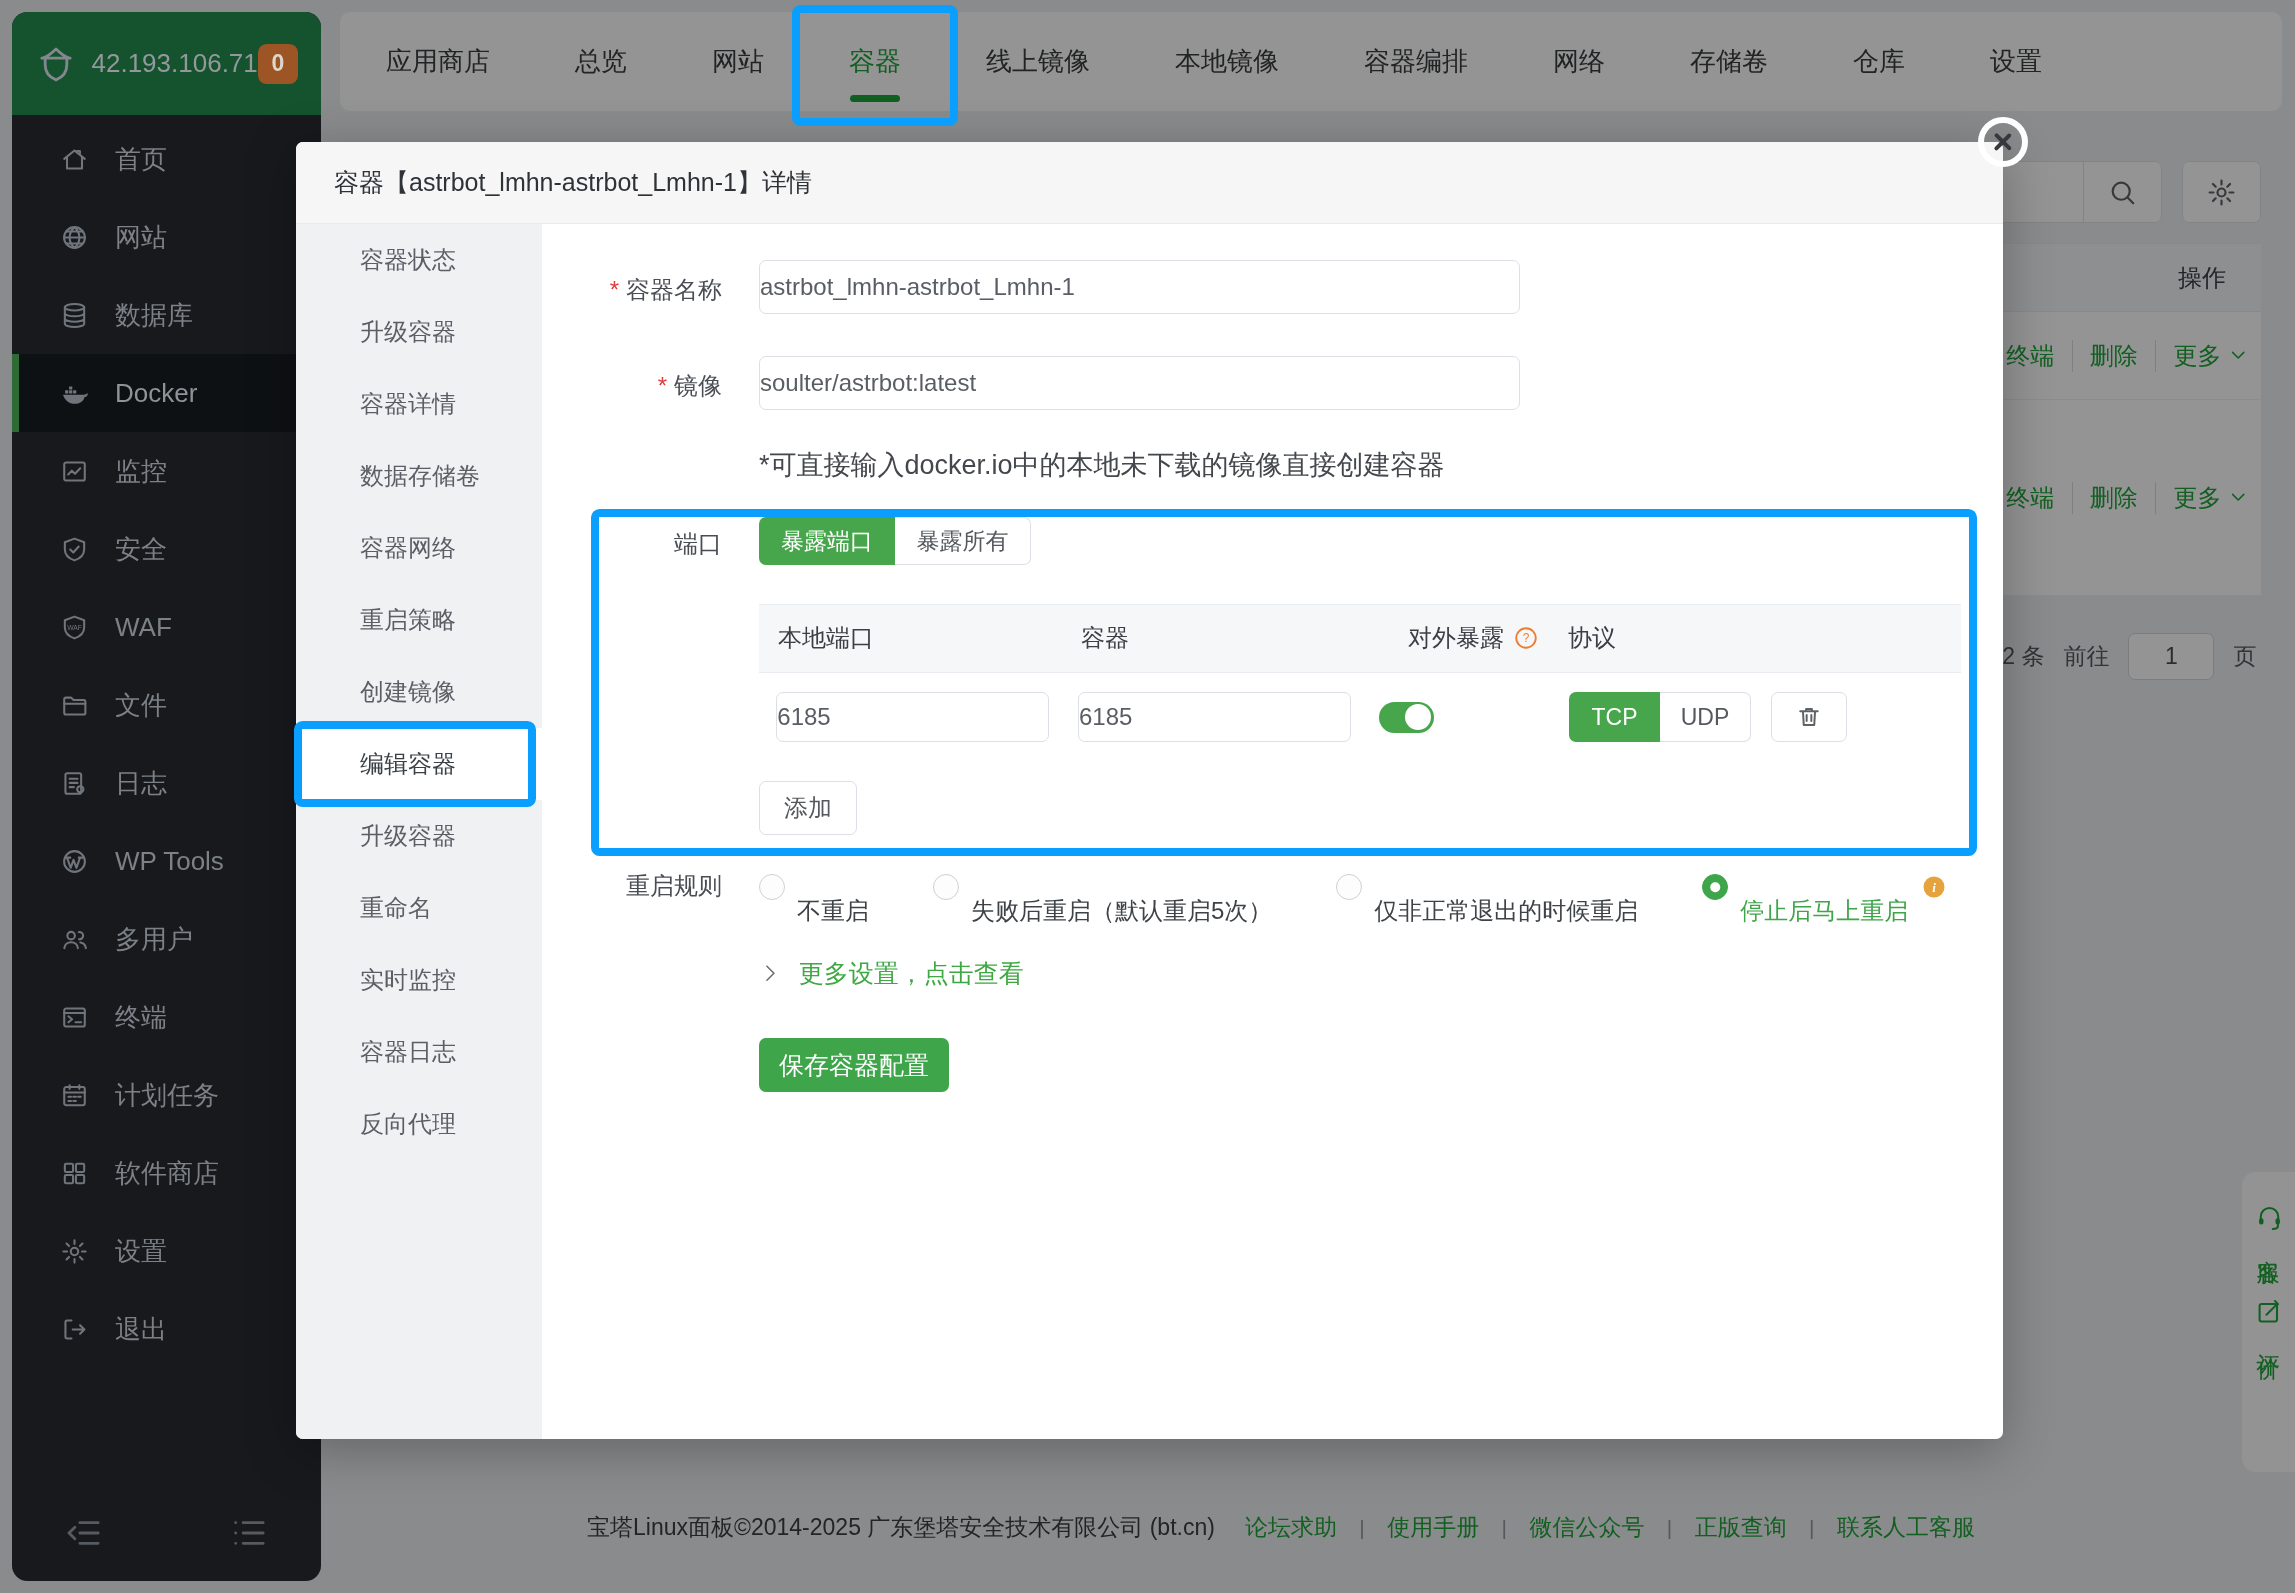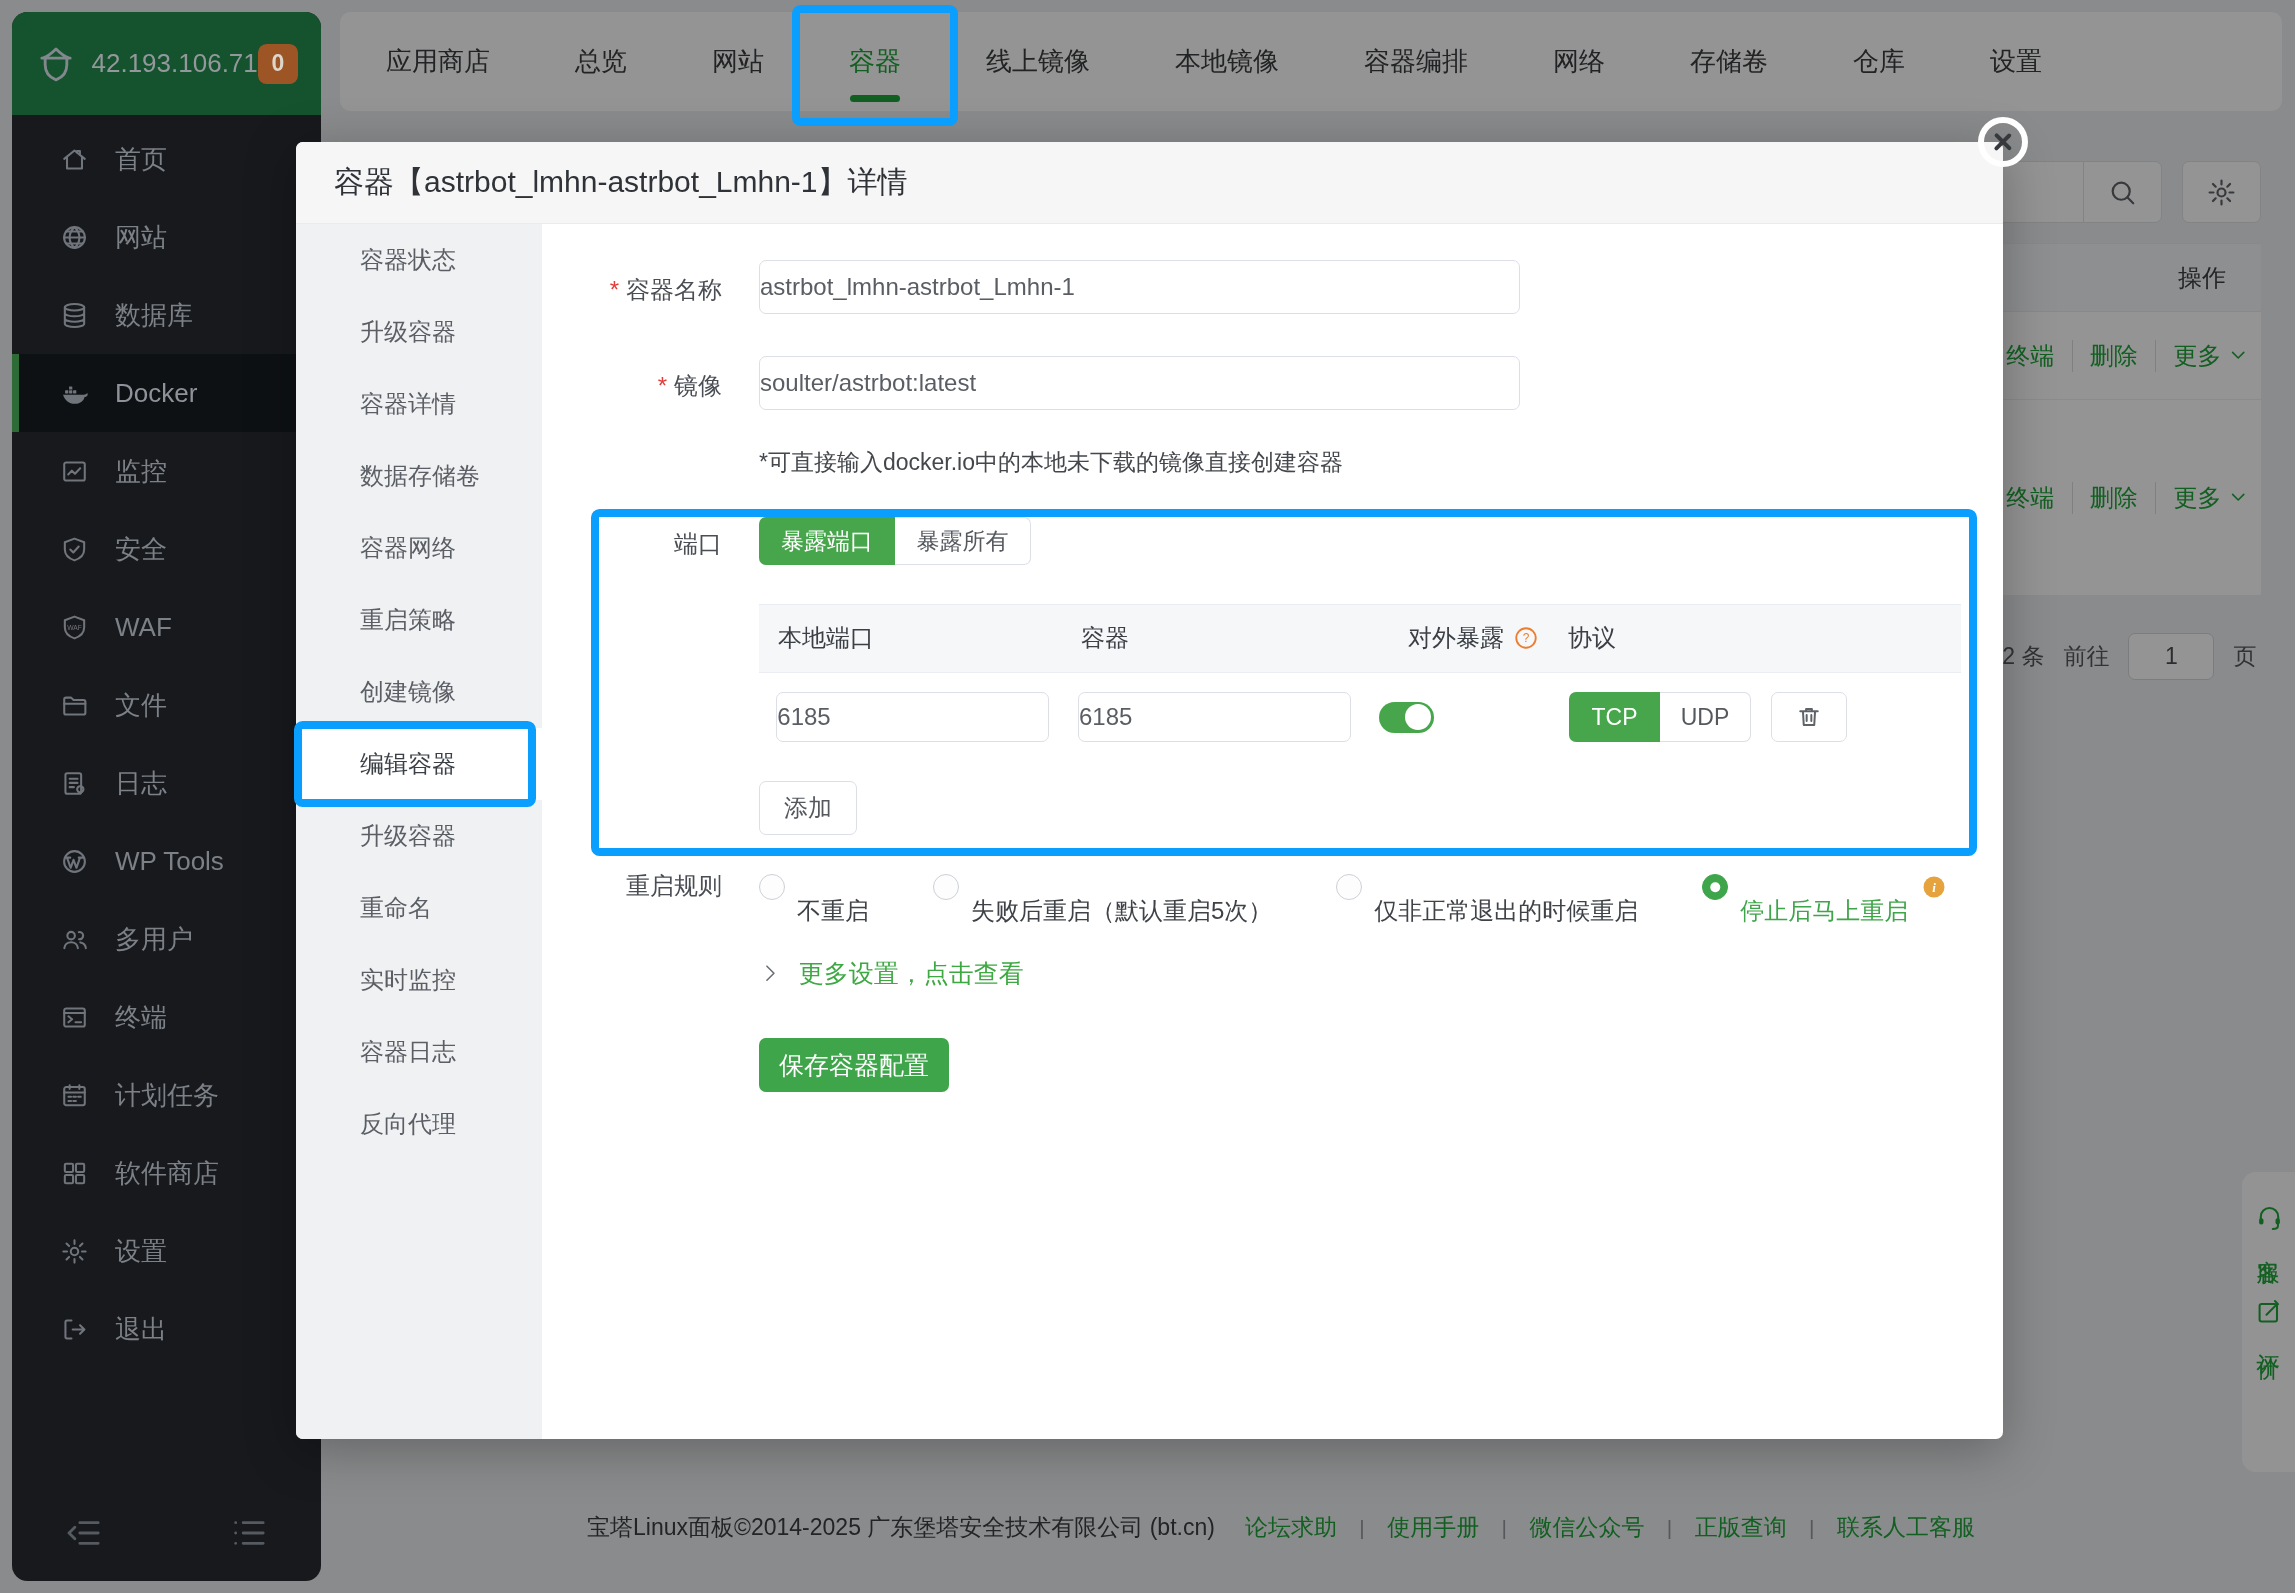--- a/index.html
+++ b/index.html
@@ -67,36 +67,36 @@
   .sb-item.active{background:#0e1114;color:#8e939a;}
   .sb-item.active::before{content:"";position:absolute;left:0;top:0;bottom:0;width:7px;background:#2f6b36;}
   .sb-bottom{position:absolute;bottom:28px;left:0;right:0;display:flex;justify-content:space-between;
              padding:0 52px;color:#565b61;}
   .sb-bottom .bic{width:40px;height:40px;cursor:pointer;}
   .sb-bottom svg{width:40px;height:40px;}
   
   .modal{position:absolute;left:296px;top:142px;width:1707px;height:1297px;background:#fff;border-radius:7px;
          z-index:20;box-shadow:0 10.4px 52px rgba(0,0,0,.28);}
   .m-header{height:82px;background:#f6f6f7;border-bottom:0.9px solid #ebebed;border-radius:7px 7px 0 0;
-            display:flex;align-items:center;padding-left:38px;font-size:30px;color:#2f3338;box-sizing:border-box;}
+            display:flex;align-items:center;padding-left:38px;font-size:25px;color:#2f3338;box-sizing:border-box;}
   .m-close{position:absolute;left:100%;top:0;transform:translate(-50%,-50%);width:50px;height:50px;
            box-sizing:border-box;border:6px solid #fff;border-radius:50%;cursor:pointer;z-index:26;}
   .m-close .xb{position:absolute;left:50%;top:50%;width:22.4px;height:4.3px;background:#35383c;border-radius:2.6px;}
   .m-close .x1{transform:translate(-50%,-50%) rotate(45deg);}
   .m-close .x2{transform:translate(-50%,-50%) rotate(-45deg);}
   .m-menu{position:absolute;left:0;top:82px;width:246px;bottom:0;background:#f0f1f2;border-radius:0 0 0 7px;}
   .mi{height:72px;display:flex;align-items:center;padding-left:64px;font-size:24px;color:#5b5f65;cursor:pointer;}
   .mi.active{background:#fff;color:#3b4046;}
   .m-body{position:absolute;left:246px;top:82px;right:0;bottom:0;font-size:24px;color:#45484d;}
   .frow-label{position:absolute;width:180px;text-align:right;font-size:24px;color:#4a4e54;white-space:nowrap;}
   .req{color:#e23c39;margin-right:7px;}
   .txt-input{position:absolute;height:54px;border:1.7px solid #dcdfe6;border-radius:7px;background:#fff;
              font-size:24px;color:#5a5e64;padding:0 0;box-sizing:border-box;outline:none;
              font-family:"Liberation Sans","DejaVu Sans",sans-serif;}
-  .m-note{position:absolute;left:217px;top:223px;font-size:23px;color:#44474c;}
+  .m-note{position:absolute;left:217px;top:223px;font-size:27px;color:#44474c;}
   .seg-btn{height:48px;display:flex;align-items:center;justify-content:center;font-size:23px;
            box-sizing:border-box;cursor:pointer;}
   .expose-group{position:absolute;left:217px;top:293px;display:flex;}
   .expose-on{width:136px;background:#47a64b;color:#fff;border-radius:7px 0 0 7px;}
   .expose-all{width:136px;background:#fff;color:#55595e;border:1.7px solid #dcdfe6;border-left:none;
               border-radius:0 7px 7px 0;}
   .port-table{position:absolute;left:217px;top:380px;width:1202px;height:168px;}
   .pt-header{position:relative;height:69px;background:#f6f7f9;border-top:1.7px solid #e9ecf0;
              border-bottom:1.7px solid #e9ecf0;box-sizing:border-box;font-size:24px;color:#3c4046;}
   .pt-h{position:absolute;top:0;height:66px;line-height:66px;display:flex;align-items:center;}

